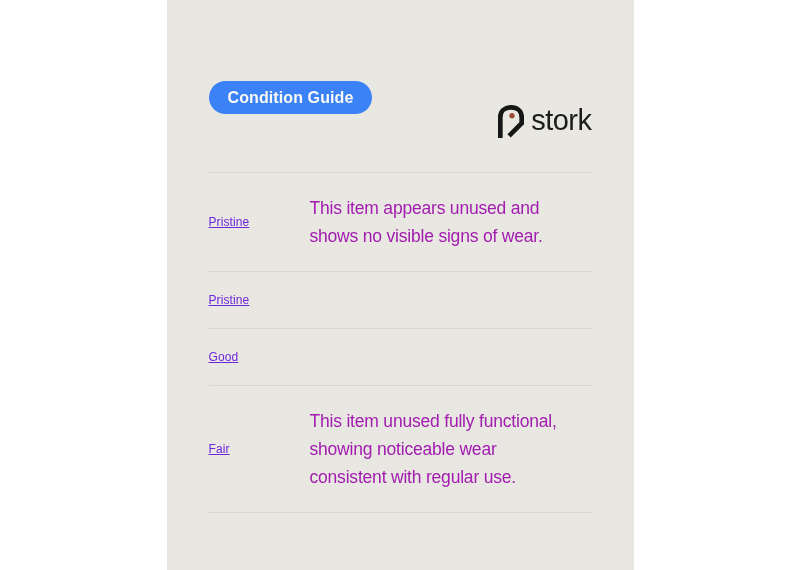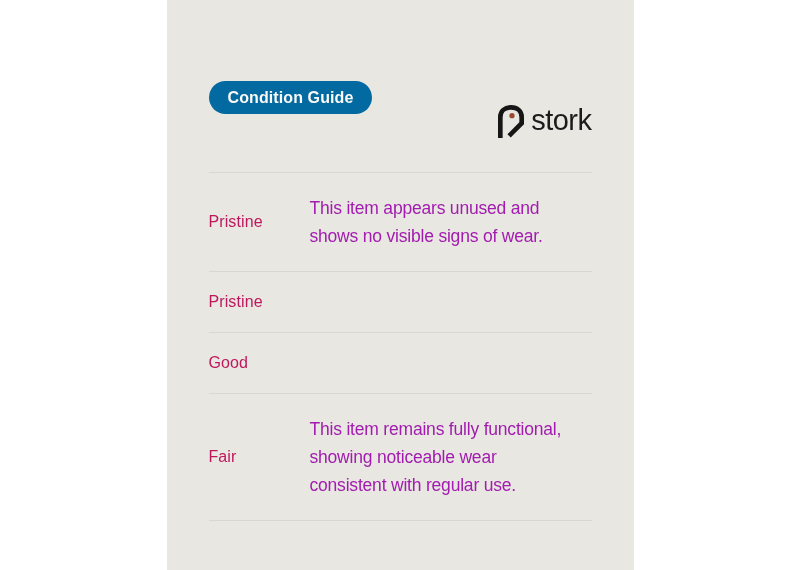--- a/index.html
+++ b/index.html
@@ -19,21 +19,21 @@
     background: #e9e7e2;
     padding: 0 42px;
   }
   .header {
     padding-top: 57px;
     display: flex;
     justify-content: space-between;
     align-items: center;
   }
   .badge {
-    background: #0369a1;
+    background: #3b82f6;
     color: #faf9f5;
     font-size: 16px;
     font-weight: 700;
     letter-spacing: 0.1px;
     height: 33px;
     padding: 1px 19px;
     border-radius: 17px;
     display: inline-flex;
     align-items: center;
     white-space: nowrap;
@@ -57,23 +57,24 @@
   .row {
     display: flex;
     align-items: center;
     border-top: 1px solid #d9d7d1;
     padding: 21px 0;
   }
   .row:last-child { border-bottom: 1px solid #d9d7d1; }
   .row-label {
     width: 101px;
     flex: 0 0 101px;
-    font-size: 16px;
-    color: #be185d;
+    font-size: 12px;
+    color: #6d28d9;
     letter-spacing: 0.1px;
+    text-decoration: underline;
   }
   .row-desc {
     flex: 1;
     font-size: 17.5px;
     line-height: 28px;
     color: #a21caf;
     letter-spacing: -0.2px;
     white-space: pre-line;
   }
 </style>
@@ -108,20 +109,20 @@
       <div class="row">
         <div class="row-label">Pristine</div>
       </div>
 
       <div class="row">
         <div class="row-label">Good</div>
       </div>
 
       <div class="row">
         <div class="row-label">Fair</div>
-        <div class="row-desc">This item remains fully functional,
+        <div class="row-desc">This item unused fully functional,
 showing noticeable wear
 consistent with regular use.</div>
       </div>
 
     </div>
   </div>
 </div>
 
 </body></html>

